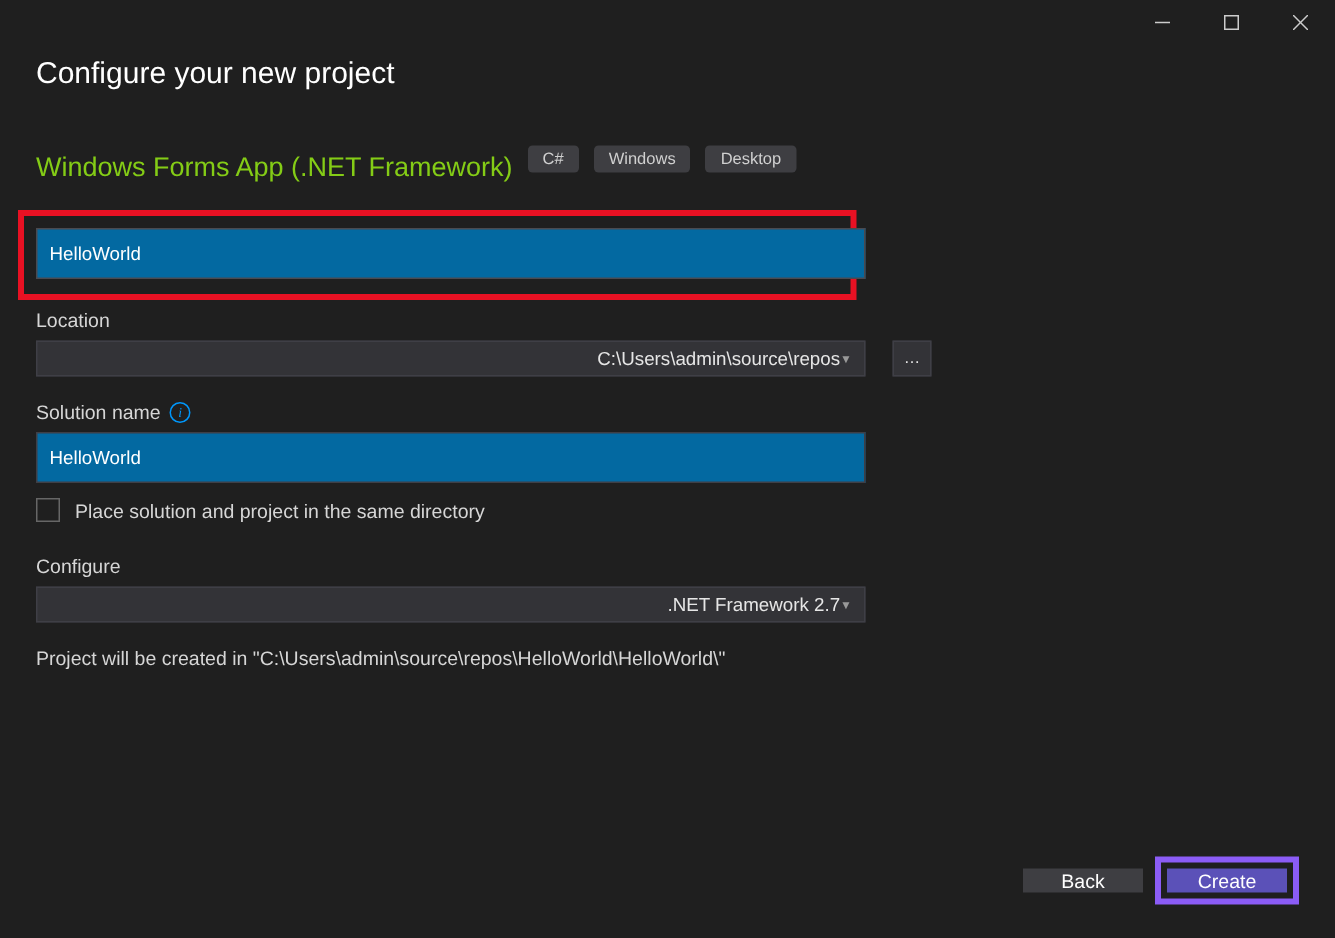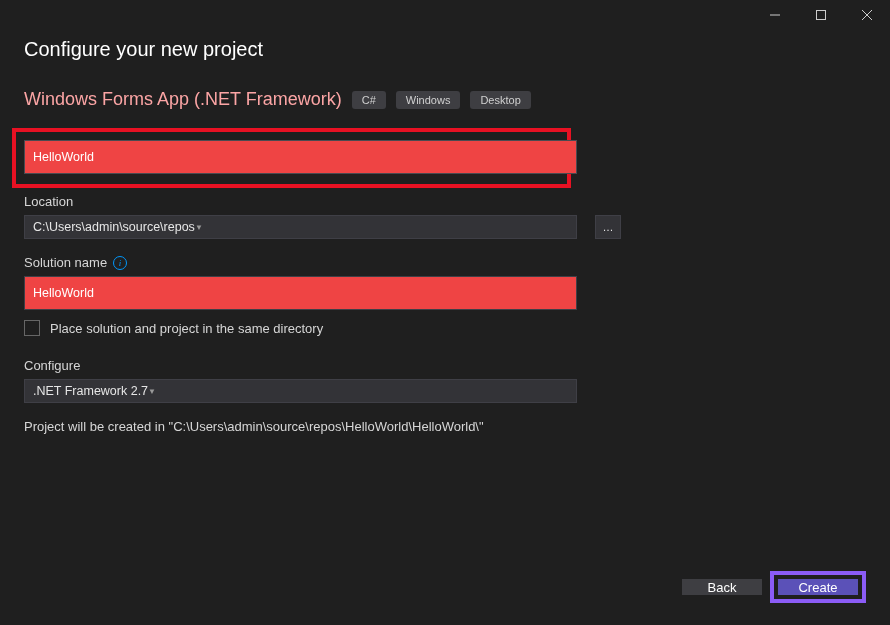--- a/index.html
+++ b/index.html
@@ -46,21 +46,22 @@
     }
     .subheader {
       display: flex;
       align-items: center;
       gap: 10px;
       margin-bottom: 18px;
     }
     .subheader-title {
       font-size: 18px;
       font-weight: 400;
-      color: #fca5a5;
+      color: #84cc16;
+      margin-top: 12px;
     }
     .tag {
       background: #3e3e42;
       color: #d0d0d0;
       font-size: 11px;
       padding: 3px 10px;
       border-radius: 3px;
     }
     .field-group {
       margin-bottom: 16px;
@@ -76,41 +77,41 @@
       font-size: 13px;
       color: #d6d6d6;
       margin-bottom: 6px;
       display: flex;
       align-items: center;
       gap: 6px;
     }
     .text-input {
       width: 553px;
       height: 24px;
-      background: #ef4444;
+      background: #0369a1;
       border: 1px solid #3f3f46;
       color: #ffffff;
       font-size: 12.5px;
       padding: 16px 8px;
       outline: none;
     }
     .field-group.highlighted .text-input {
       border: 1px solid #4a4a50;
     }
     .dropdown {
       width: 553px;
       height: 24px;
       background: #333337;
       border: 1px solid #3f3f46;
       color: #e6e6e6;
       font-size: 12.5px;
       padding: 0 8px;
       display: flex;
       align-items: center;
-      justify-content: flex-start;
+      justify-content: flex-end;
       cursor: default;
     }
     .dropdown-chevron {
       color: #999;
       font-size: 8px;
     }
     .location-row {
       display: flex;
       gap: 18px;
       align-items: center;

